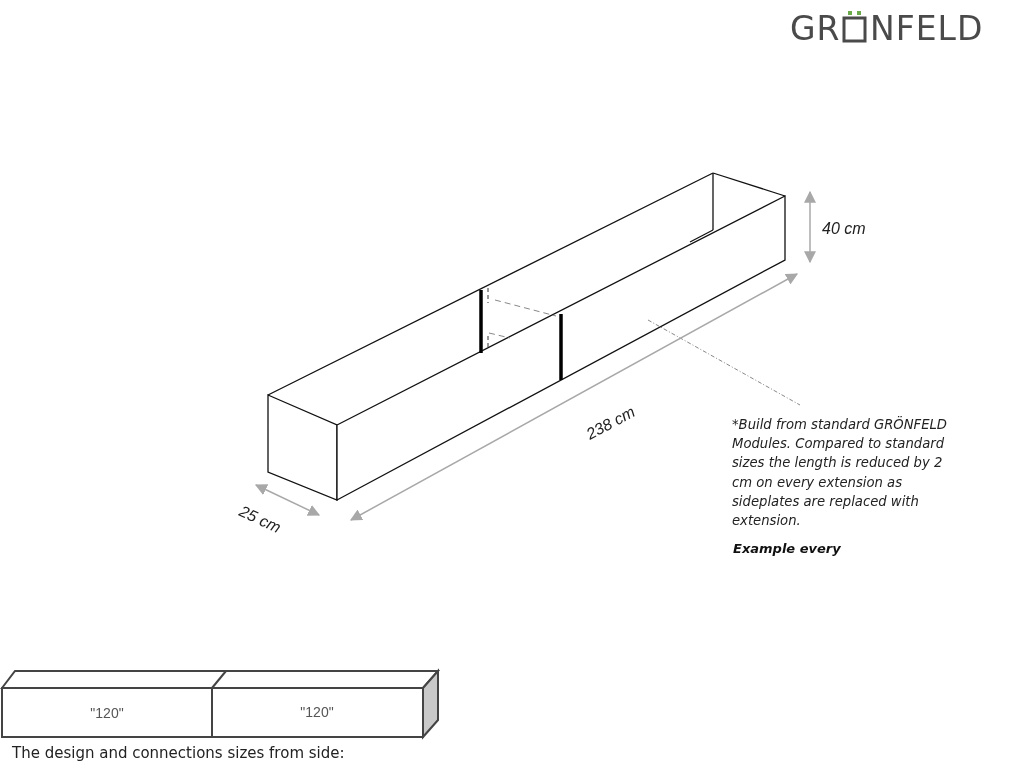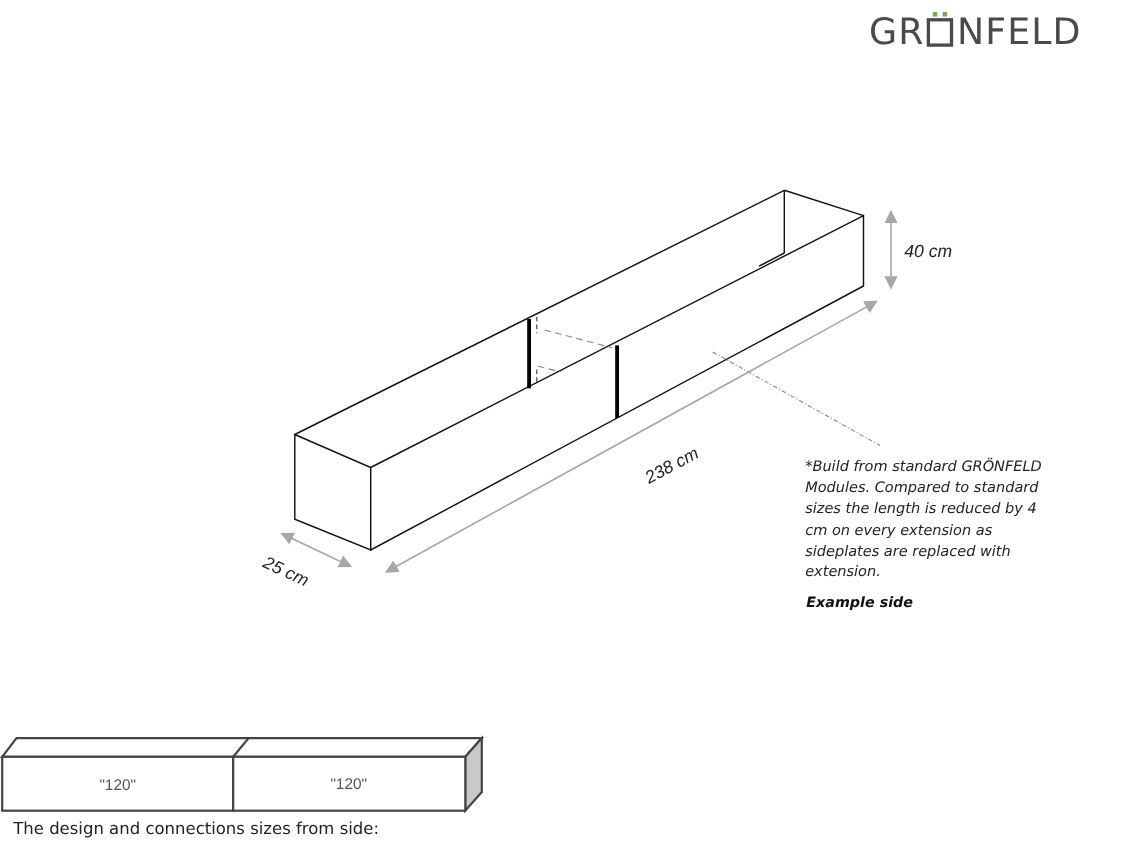--- a/index.html
+++ b/index.html
@@ -68,16 +68,16 @@
     <polygon points="2,688 15,671 438,671 423,688"></polygon>
     <line x1="212" y1="688" x2="226" y2="671"></line>
     <polygon points="423,688 438,671 438,720 423,737" fill="#c9c9c9"></polygon>
     <rect x="2" y="688" width="210" height="49"></rect>
     <rect x="212" y="688" width="211" height="49"></rect>
   </g>
   <text class="side-label" x="107" y="718" text-anchor="middle">"120"</text>
   <text class="side-label" x="317" y="717" text-anchor="middle">"120"</text>
 </svg>
 
-<div class="note">*Build from standard GRÖNFELD Modules. Compared to standard sizes the length is reduced by 4 cm on every extension as sideplates are replaced with extension.</div>
-<div class="note-example">Example side</div>
+<div class="note">*Build from standard GRÖNFELD Modules. Compared to standard sizes the length is reduced by 2 cm on every extension as sideplates are replaced with extension.</div>
+<div class="note-example">Example every</div>
 
 <div class="caption">The design and connections sizes from side:</div>
 
 </body></html>

